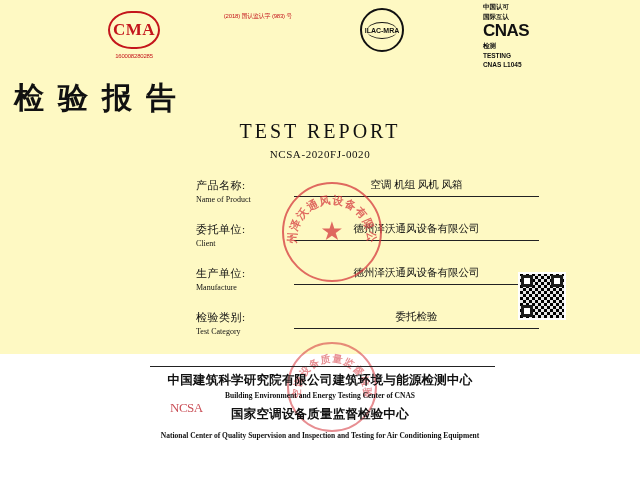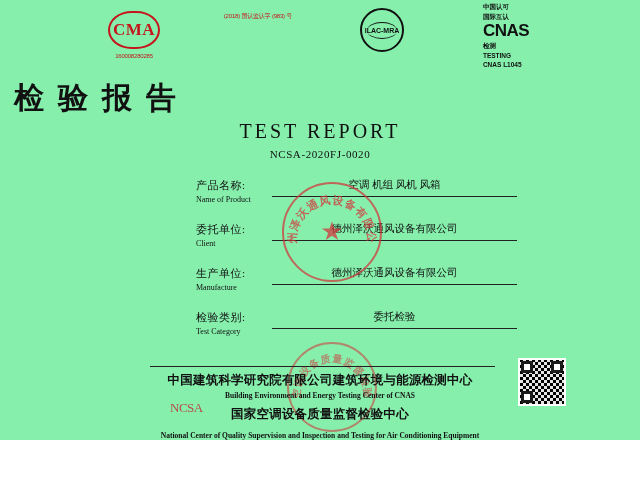--- a/index.html
+++ b/index.html
@@ -11,22 +11,22 @@
     width: 640px;
     height: 480px;
     overflow: hidden;
     font-family: "Liberation Serif", serif;
     color: #1a1a1a;
   }
 
   .page {
     position: relative;
     width: 640px;
-    height: 440px;
-    background: #86efac;
+    height: 354px;
+    background: #fef9c3;
   }
 
   
   .logos {
     position: absolute;
     top: 10px;
     left: 0;
     width: 640px;
     height: 60px;
     display: flex;
@@ -182,21 +182,21 @@
   }
   .label-en {
     font-size: 8px;
     font-family: "Liberation Serif", serif;
     color: #111;
     margin-top: 2px;
     white-space: nowrap;
   }
   .field-value {
     position: absolute;
-    left: 76px;
+    left: 98px;
     top: 0;
     width: 245px;
     text-align: center;
     font-size: 10.5px;
     font-family: "Liberation Serif", serif;
     color: #111;
     padding-bottom: 4px;
     border-bottom: 1px solid #222;
     white-space: nowrap;
   }

